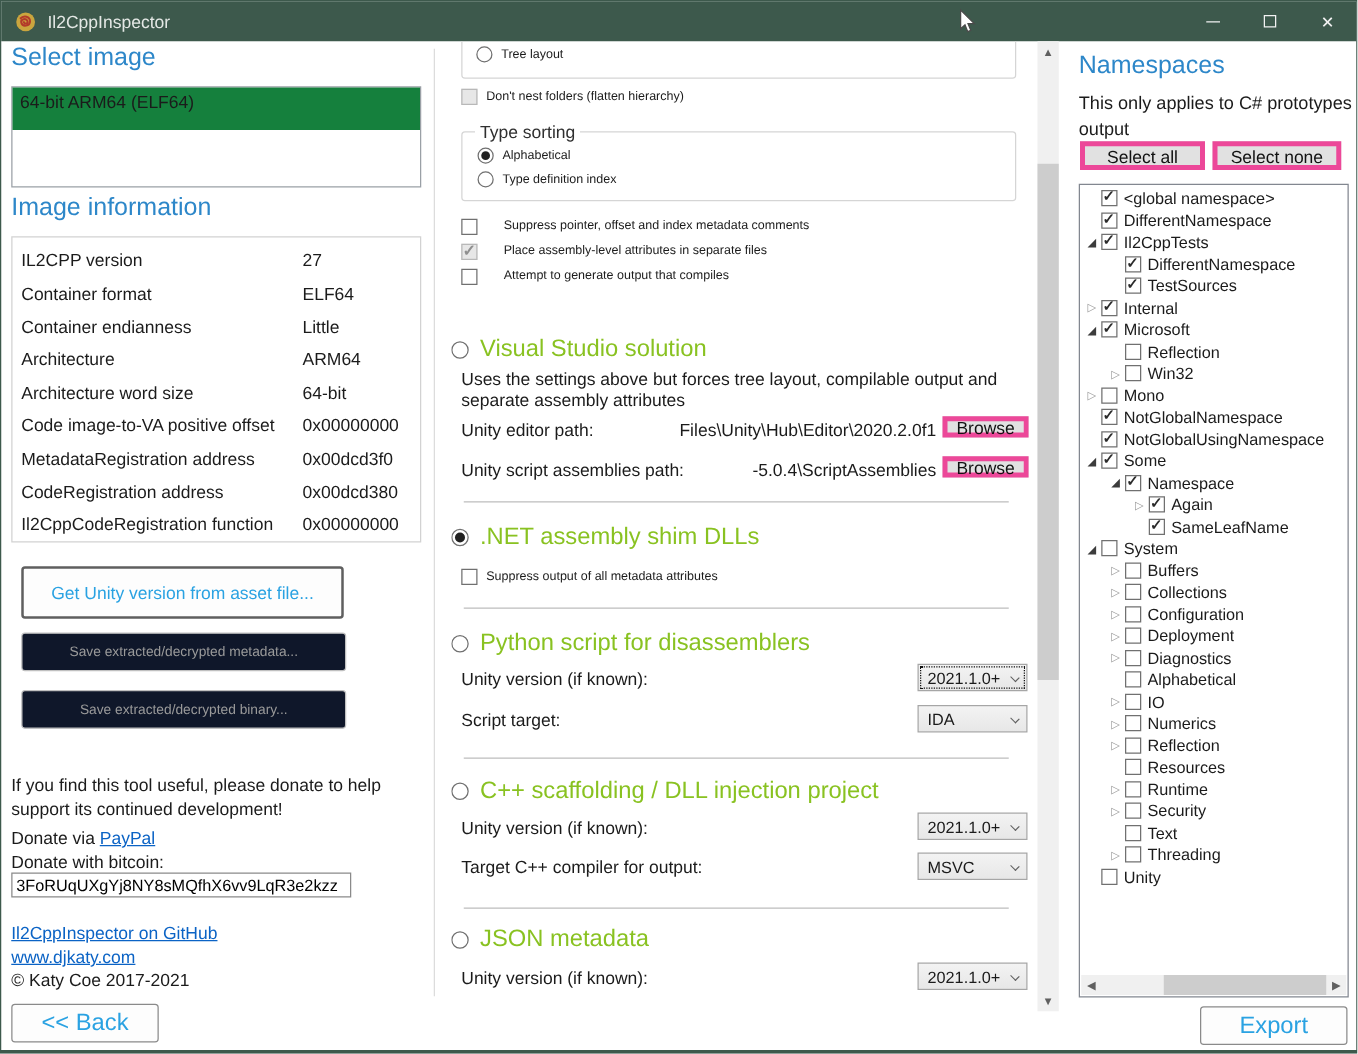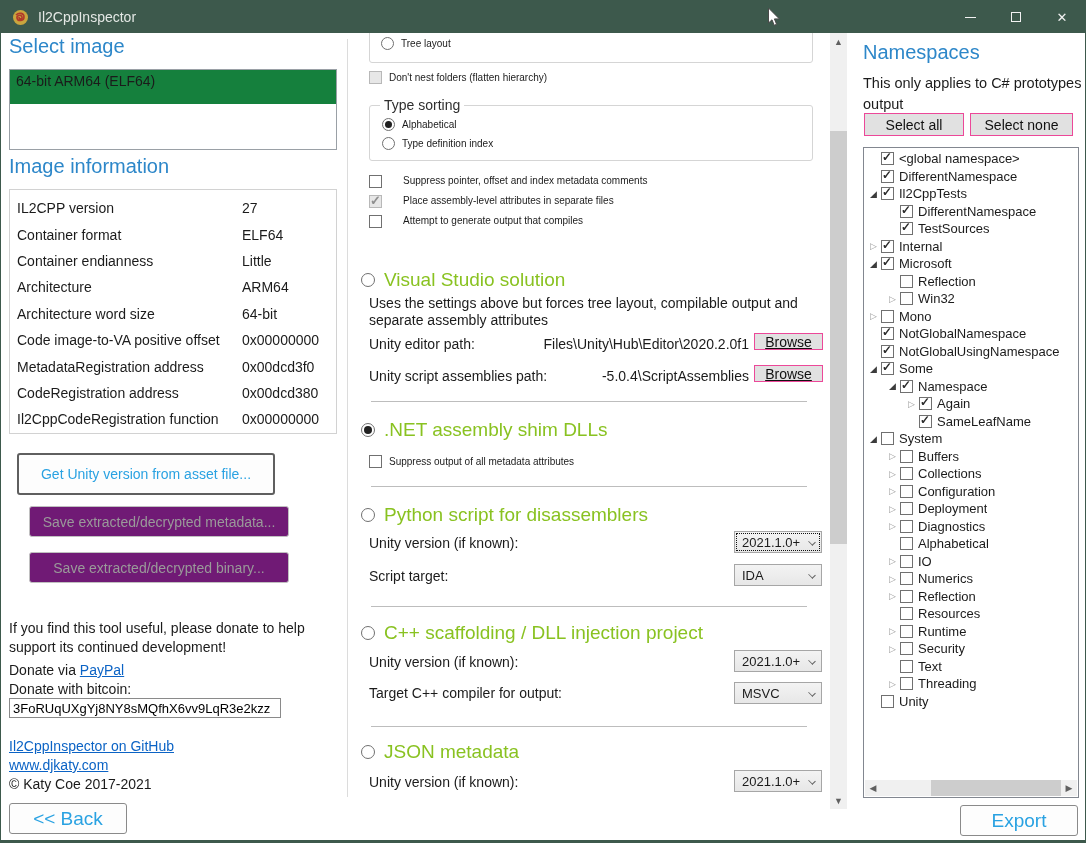--- a/index.html
+++ b/index.html
@@ -41,58 +41,58 @@
     font-size:14px; color:#2f2f2f; }
   .hr { position:absolute; height:1px; background:#bdbdbd; left:10px; width:436px; }
   .sec-head { position:absolute; display:flex; align-items:center; gap:9px; left:0; }
   .sec-head .txt { font-size:19px; color:#89c221; }
   .combo { position:absolute; width:88px; height:22px; border:1px solid #a6a6a6;
     background:linear-gradient(#f3f3f3,#e7e7e7); font-size:13px; display:flex; align-items:center;
     padding-left:7px; }
   .combo .chev { position:absolute; right:6px; top:7px; width:6px; height:6px;
     border-right:1px solid #5f5f5f; border-bottom:1px solid #5f5f5f; transform:rotate(45deg) scaleY(.8); }
   .combo.focused::before { content:""; position:absolute; inset:1px; border:1px dotted #111; }
-  .btn-gray { background:#e1e1e1; border:1px solid #ec4899; font-size:14px; color:#111;
+  .btn-gray { background:#e1e1e1; border:4px solid #ec4899; font-size:14px; color:#111;
     display:flex; align-items:center; justify-content:center; position:absolute; }
   .btn-blue { background:#fdfdfd; border:1px solid #8a8a8a; border-radius:3px; color:#2aa2e2;
     display:flex; align-items:center; justify-content:center; position:absolute; }
 
   
   .left-panel { position:absolute; left:8px; top:32px; width:338px; height:811px; }
   .h-select { position:absolute; top:2px; left:0; }
   .listbox { position:absolute; top:36px; left:0; width:328px; height:81px;
     border:1px solid #9aa0a6; background:#fff; }
   .listitem { height:34px; background:#15803d; font-size:14px; padding:3px 0 0 6px; }
   .h-info { position:absolute; top:122px; left:0; }
   .infobox { position:absolute; top:156px; left:0; width:328px; height:245px;
     border:1px solid #d2d2d2; padding-top:5px; }
   .info-row { height:26.4px; display:flex; align-items:center; font-size:14px; }
   .info-label { margin-left:7px; width:225px; }
   .btn-unity-ver { top:420px; left:8px; width:258px; height:42px; font-size:14px;
     border:2px solid #5f5f5f; border-radius:3px; }
-  .btn-disabled { border:1px solid #c0c0c0; background:#701a75; color:#9a9a9a; font-size:14px;
-    border-radius:3px; height:31px; width:260px; left:20px; display:flex; align-items:center;
+  .btn-disabled { border:1px solid #c0c0c0; background:#0f172a; color:#9a9a9a; font-size:11px;
+    border-radius:3px; height:31px; width:260px; left:8px; display:flex; align-items:center;
     justify-content:center; position:absolute; }
   .donate-msg { position:absolute; top:586px; left:0; width:336px; font-size:14px; line-height:19px; }
   .paypal-line { position:absolute; top:629px; left:0; font-size:14px; }
   .btc-label { position:absolute; top:648px; left:0; font-size:14px; }
   .btc-input { position:absolute; top:665px; left:0; width:272px; height:20px;
     border:1px solid #8a8a8a; font-size:13px; padding:1px 3px; font-family:"Liberation Sans",sans-serif; }
   .link-line { position:absolute; left:0; }
   .btn-back { top:770px; left:0; width:118px; height:31px; font-size:19px; }
 
   .v-divider { position:absolute; left:346px; top:38px; width:1px; height:758px; background:#dcdcdc; }
 
   
   .middle-panel { position:absolute; left:360px; top:32px; width:462px; height:780px; overflow:hidden; }
   .gb-top { left:8px; top:-14px; width:444px; height:44px; }
   .path-label { position:absolute; left:8px; font-size:14px; }
   .path-value { position:absolute; left:180px; width:208px; font-size:14px; text-align:right;
     white-space:nowrap; overflow:hidden; }
-  .browse { width:69px; height:17px;text-decoration:underline; }
+  .browse { width:69px; height:17px; }
   .cb-label, .rb-label { font-size:10px; }
   .opt-checks { position:absolute; top:142px; left:8px; }
   .opt-checks .row2 { display:flex; align-items:flex-start; gap:21px; height:20px; }
   .sort-opts .row2 { display:flex; align-items:center; gap:7px; height:19px; }
 
   
   .m-scroll { position:absolute; left:829px; top:32px; width:17px; height:776px; background:#f0f0f0; }
   .sb-arrow { position:absolute; left:0; width:17px; height:17px; display:flex; align-items:center;
     justify-content:center; color:#606060; font-size:9px; }
   .m-thumb { position:absolute; left:0; top:98px; width:17px; height:413px; background:#cdcdcd; }

